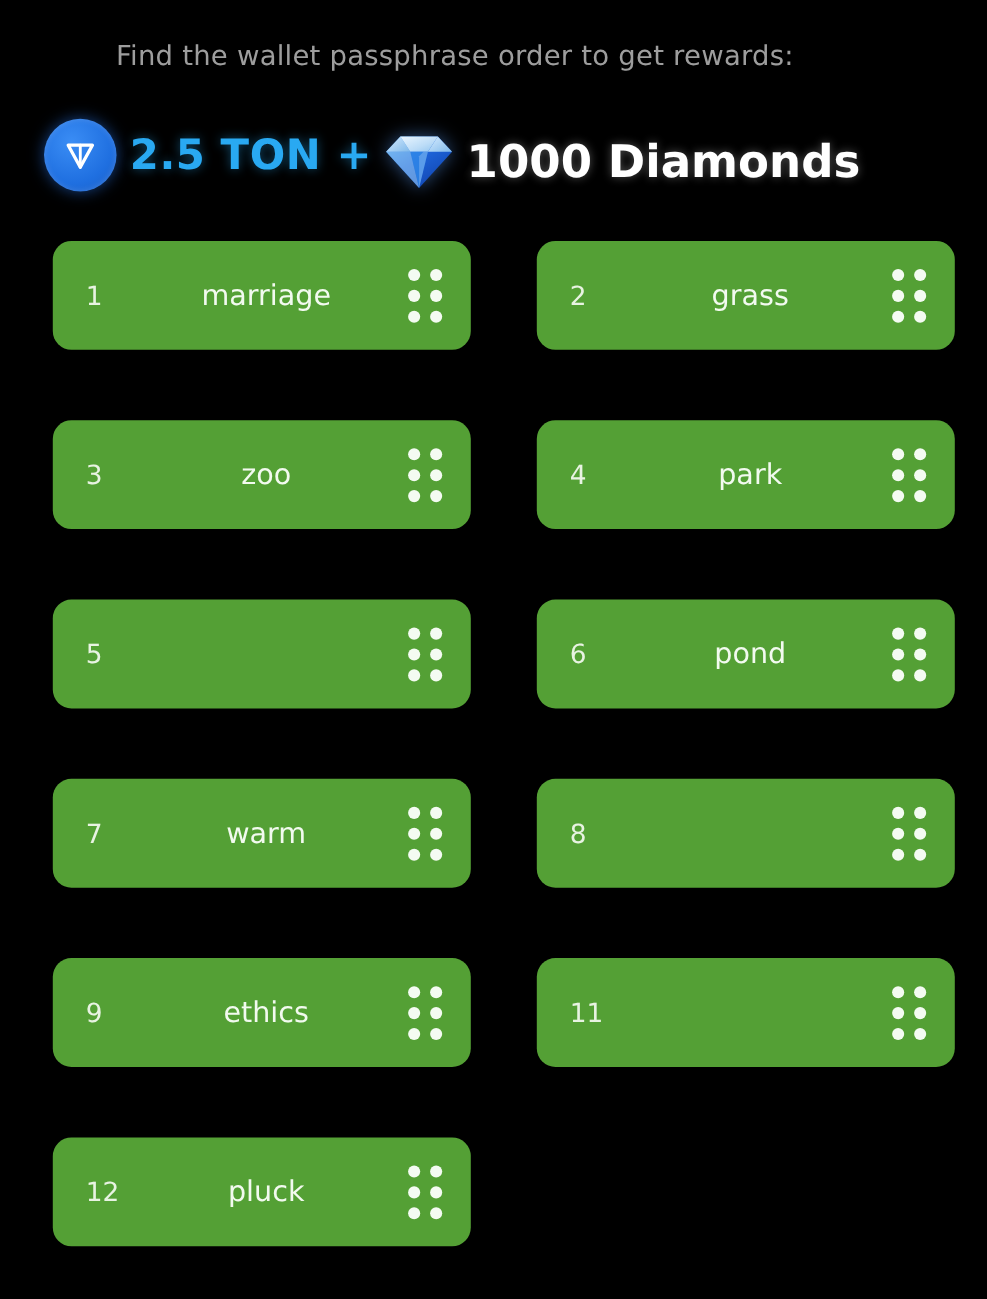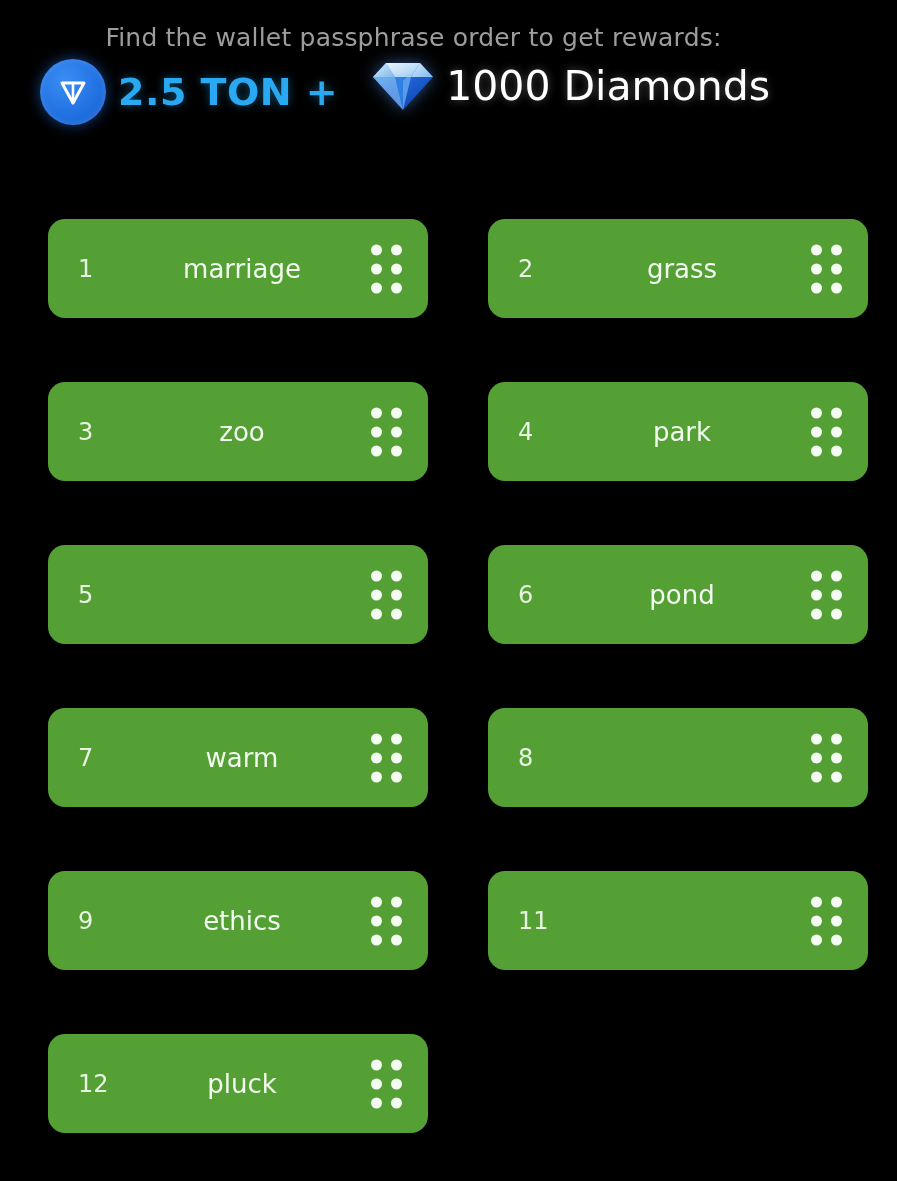--- a/index.html
+++ b/index.html
@@ -13,40 +13,39 @@
 
   body {
     font-family: "DejaVu Sans", sans-serif;
     color: #ffffff;
     position: relative;
   }
 
   
   .header {
     width: 827px;
-    padding-top: 23px;
+    padding-top: 36px;
   }
 
   .header-title {
     text-align: center;
     font-family: "DejaVu Sans", sans-serif;
     font-size: 25px;
     letter-spacing: 0.2px;
     color: #9d9d9d;
     line-height: 1.2;
     white-space: nowrap;
   }
 
   .reward-row {
     display: flex;
-    align-items: flex-start;
-    margin-top: 6px;
+    align-items: flex-end;
+    margin-top: 26px;
     padding-left: 40px;
     height: 82px;
-    gap: 22px;
   }
 
   
   .ton-block {
     display: flex;
     align-items: center;
   }
 
   .ton-coin {
     width: 66px;
@@ -99,21 +98,21 @@
     height: 54px;
     flex: none;
     filter: drop-shadow(0 0 8px rgba(90,160,255,0.5));
   }
 
   .gem-icon svg { display: block; }
 
   .diamond-amount {
     margin-left: 10px;
     font-size: 41px;
-    font-weight: normal;
+    font-weight: bold;
     color: #ffffff;
     line-height: 1.0;
     letter-spacing: 0px;
     white-space: nowrap;
     text-shadow: 0 0 9px rgba(255,255,255,0.32);
   }
 
   
   .word-grid {
     position: absolute;

